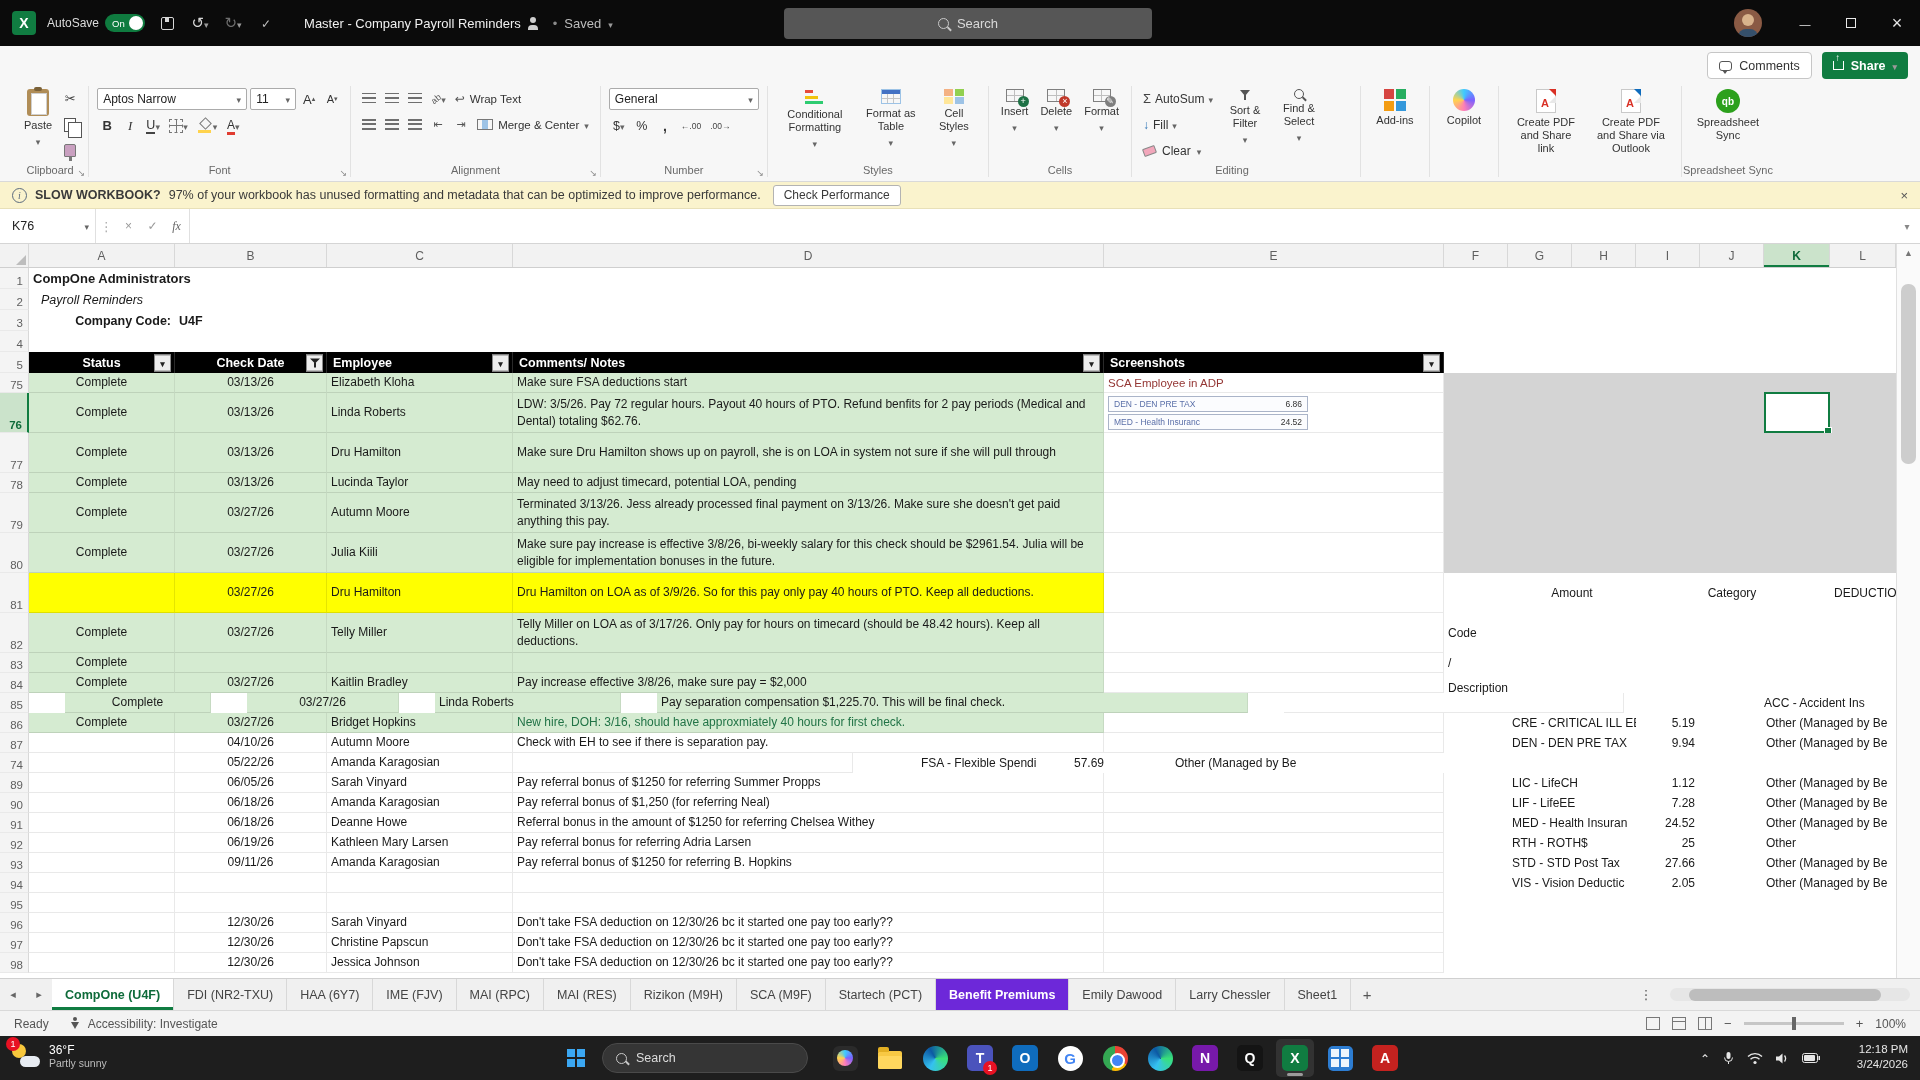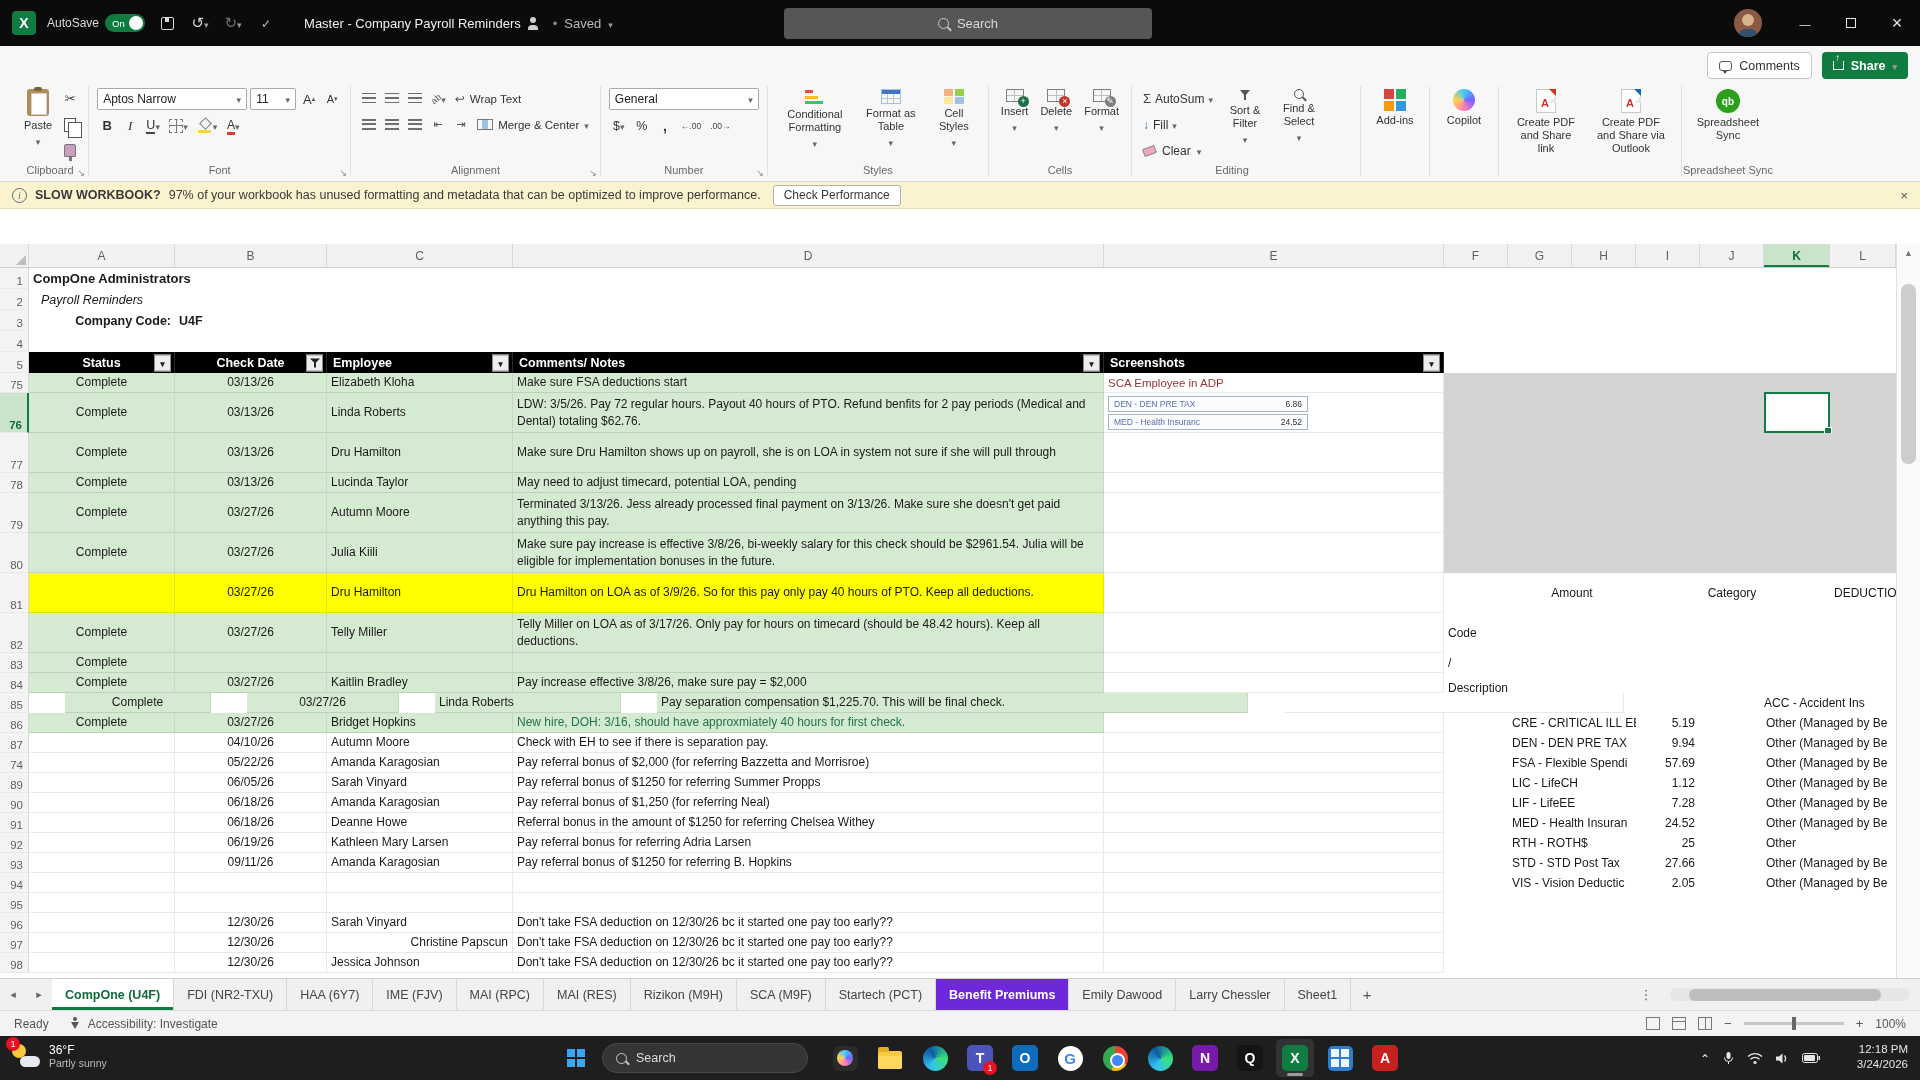--- a/index.html
+++ b/index.html
@@ -570,20 +570,34 @@
   </div>
 
   <div id="banner">
     <span class="ic-info"></span>
     <b>SLOW WORKBOOK?</b>
     <span>97% of your workbook has unused formatting and metadata that can be optimized to improve performance.</span>
     <span class="act">Check Performance</span>
     <span class="bx"></span>
   </div>
 
+  <div id="formula">
+    <div class="namebox">
+        <span>K76</span>
+        <span class="chev"></span>
+      </div>
+    <span class="fxdots"></span>
+    <span class="fbic">×</span>
+    <span class="fbic">✓</span>
+    <span class="fbic fx">fx</span>
+    <div id="fx-input">
+        <span></span>
+      </div>
+    <span class="fb-exp"></span>
+  </div>
 
   <div id="colheads">
     <div class="corner"></div>
   <div class="colh" style="width: 146px;">A</div>
       <div class="colh" style="width: 152px;">B</div>
       <div class="colh" style="width: 186px;">C</div>
       <div class="colh" style="width: 591px;">D</div>
       <div class="colh" style="width: 340px;">E</div>
       <div class="colh" style="width: 64px;">F</div>
       <div class="colh" style="width: 64px;">G</div>
@@ -900,23 +914,20 @@
       </div>
       <div class="row" style="height: 20px;">
         <div class="gut">74</div>
         <div class="c  center" style="width: 146px;"></div>
         <div class="c  center" style="width: 152px;">
           <span class="notetext">05/22/26</span>
         </div>
         <div class="c " style="width: 186px;">
           <span class="notetext">Amanda Karagosian</span>
         </div>
-        <div class="c " style="width: 591px;">
-          <span class="notetext">Pay referral bonus of $2,000 (for referring Bazzetta and Morrisroe)</span>
-        </div>
         <div class="c " style="width: 340px;"></div>
         <div class="sc" style="width: 64px;"></div>
         <div class="sc" style="width: 128px; padding-left: 4px;">FSA - Flexible Spendi</div>
         <div class="sc" style="width: 64px; justify-content: flex-end; padding-right: 5px;">57.69</div>
         <div class="sc" style="width: 64px;"></div>
         <div class="sc" style="width: 132px; padding-left: 2px;">Other (Managed by Be</div>
       </div>
       <div class="row" style="height: 20px;">
         <div class="gut">89</div>
         <div class="c  center" style="width: 146px;"></div>
@@ -1048,21 +1059,21 @@
         </div>
         <div class="c " style="width: 340px;"></div>
         <div class="sc" style="width: 452px;"></div>
       </div>
       <div class="row" style="height: 20px;">
         <div class="gut">97</div>
         <div class="c  center" style="width: 146px;"></div>
         <div class="c  center" style="width: 152px;">
           <span class="notetext">12/30/26</span>
         </div>
-        <div class="c " style="width: 186px; justify-content: flex-end;">
+        <div class="c " style="width: 186px;">
           <span class="notetext">Christine Papscun</span>
         </div>
         <div class="c " style="width: 591px;">
           <span class="notetext">Don't take FSA deduction on 12/30/26 bc it started one pay too early??</span>
         </div>
         <div class="c " style="width: 340px;"></div>
         <div class="sc" style="width: 452px;"></div>
       </div>
       <div class="row" style="height: 20px;">
         <div class="gut">98</div>

